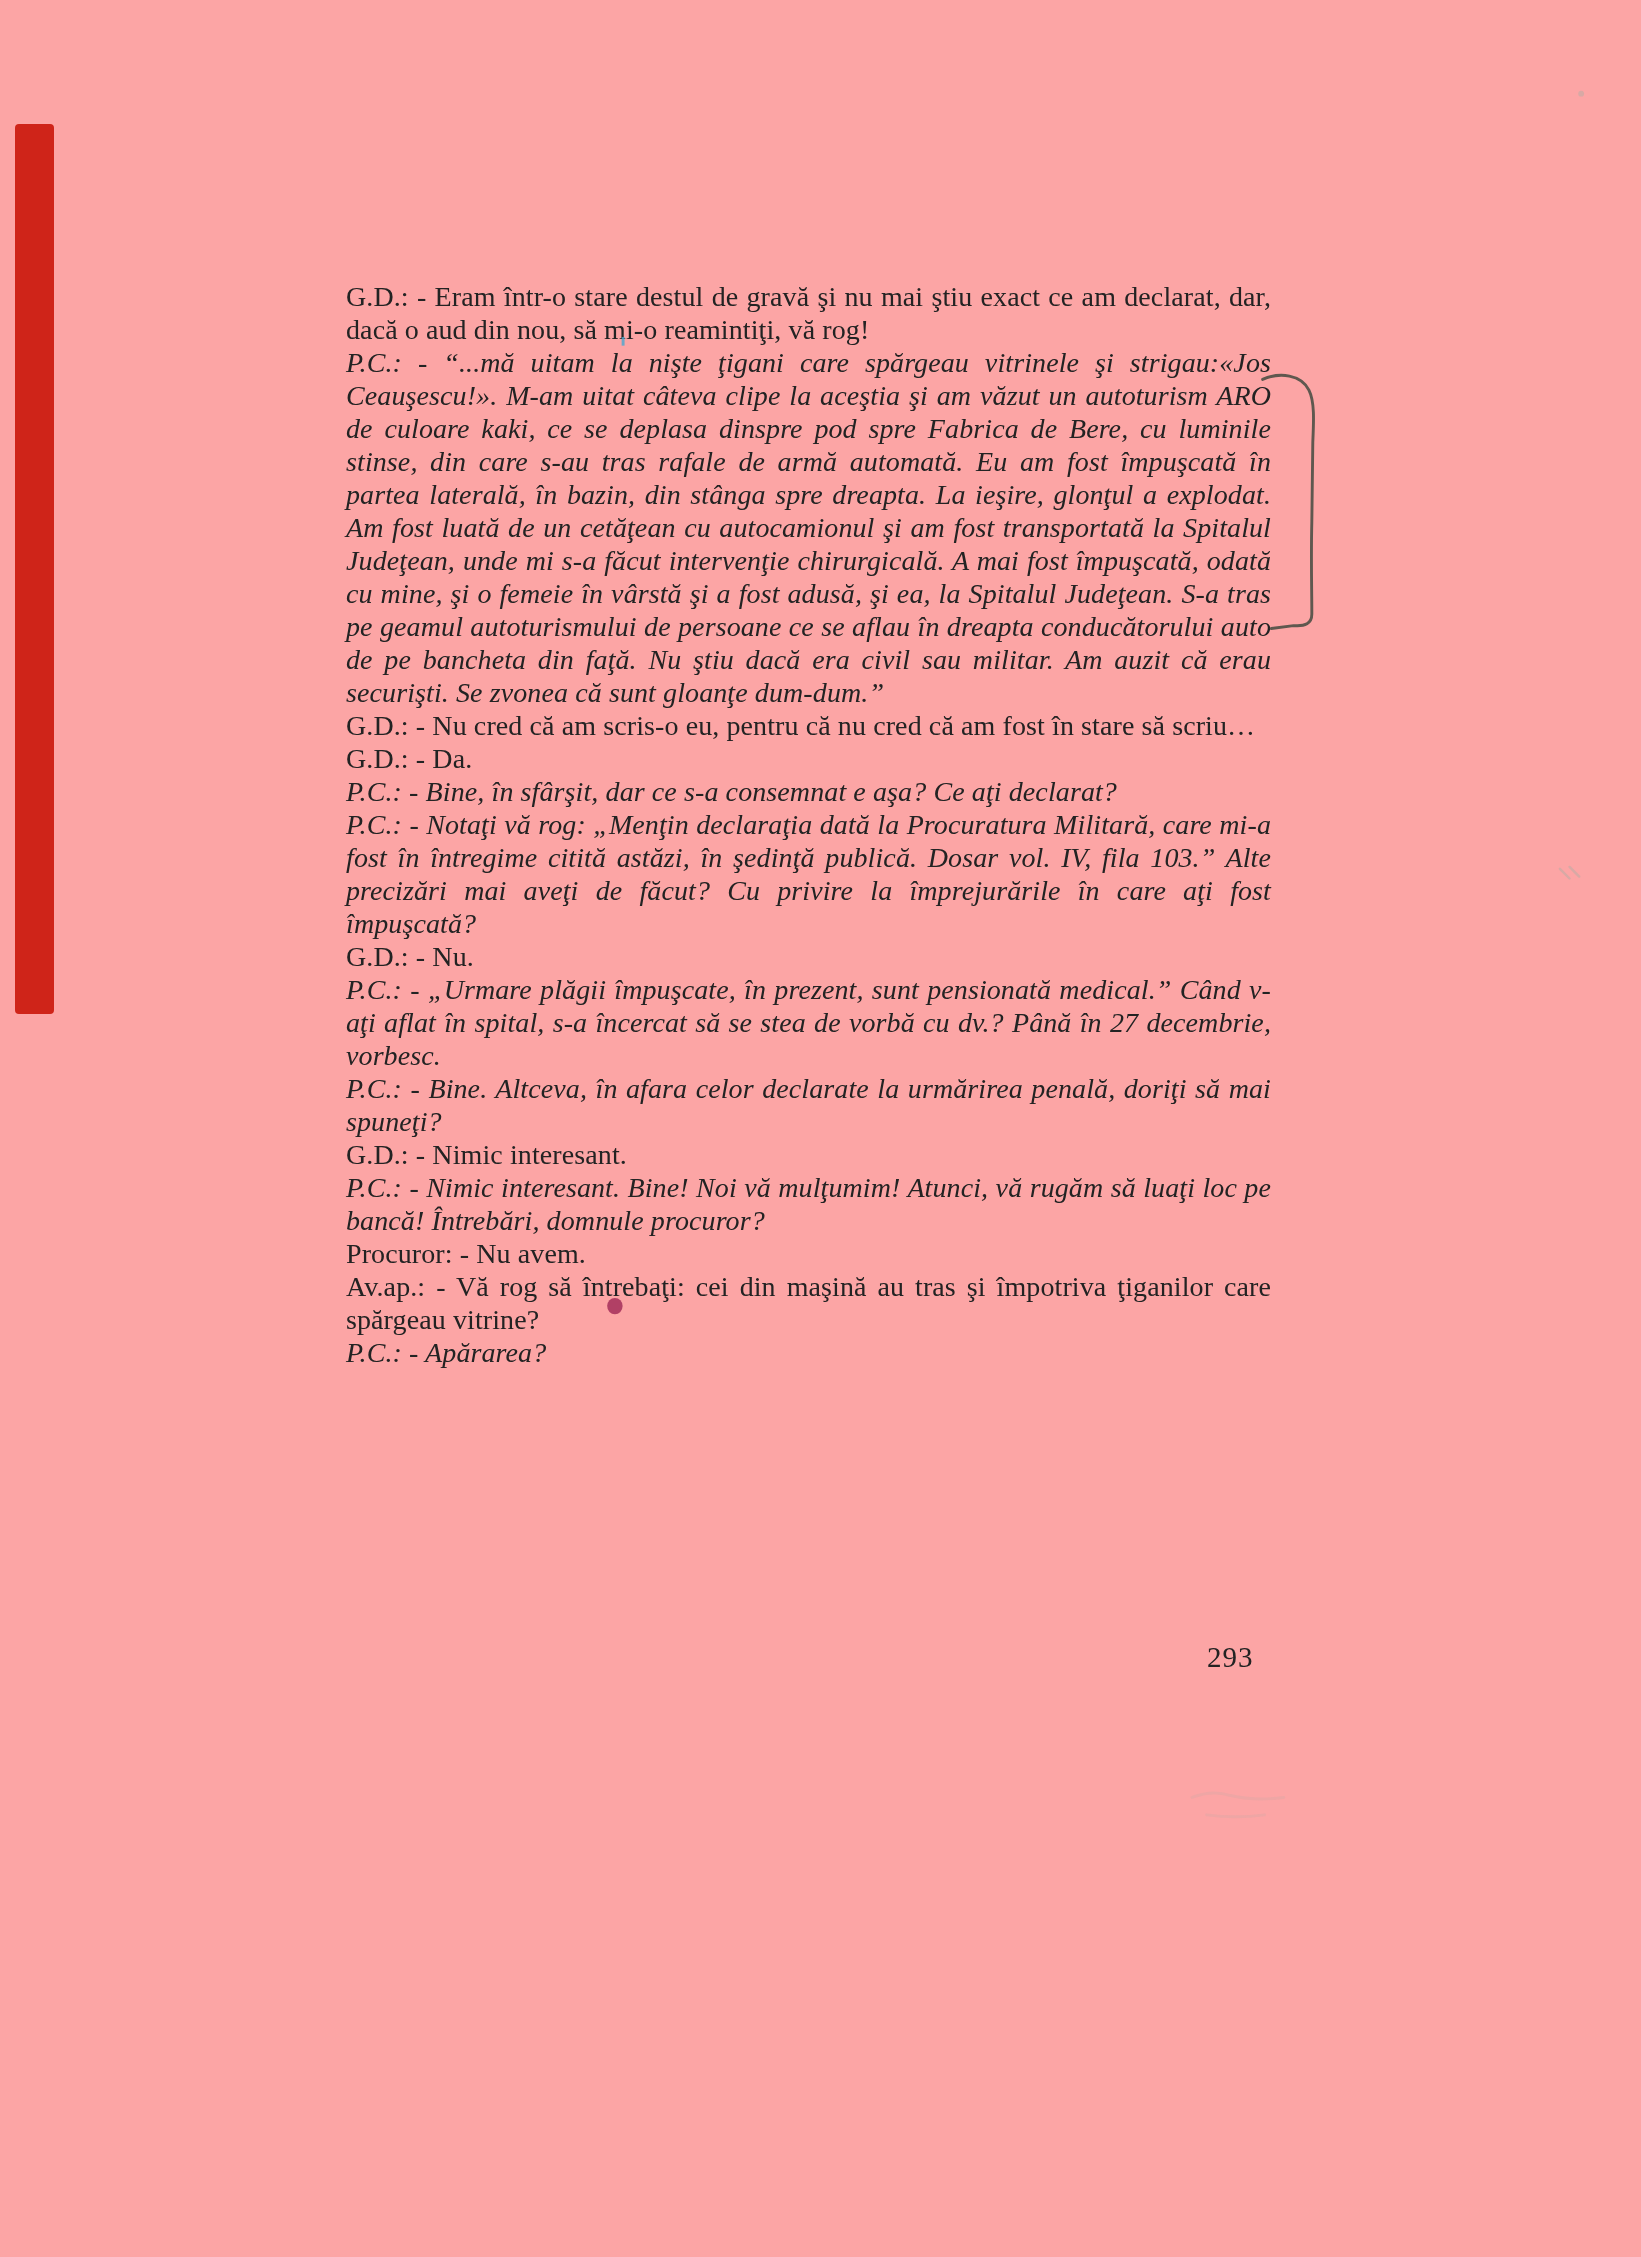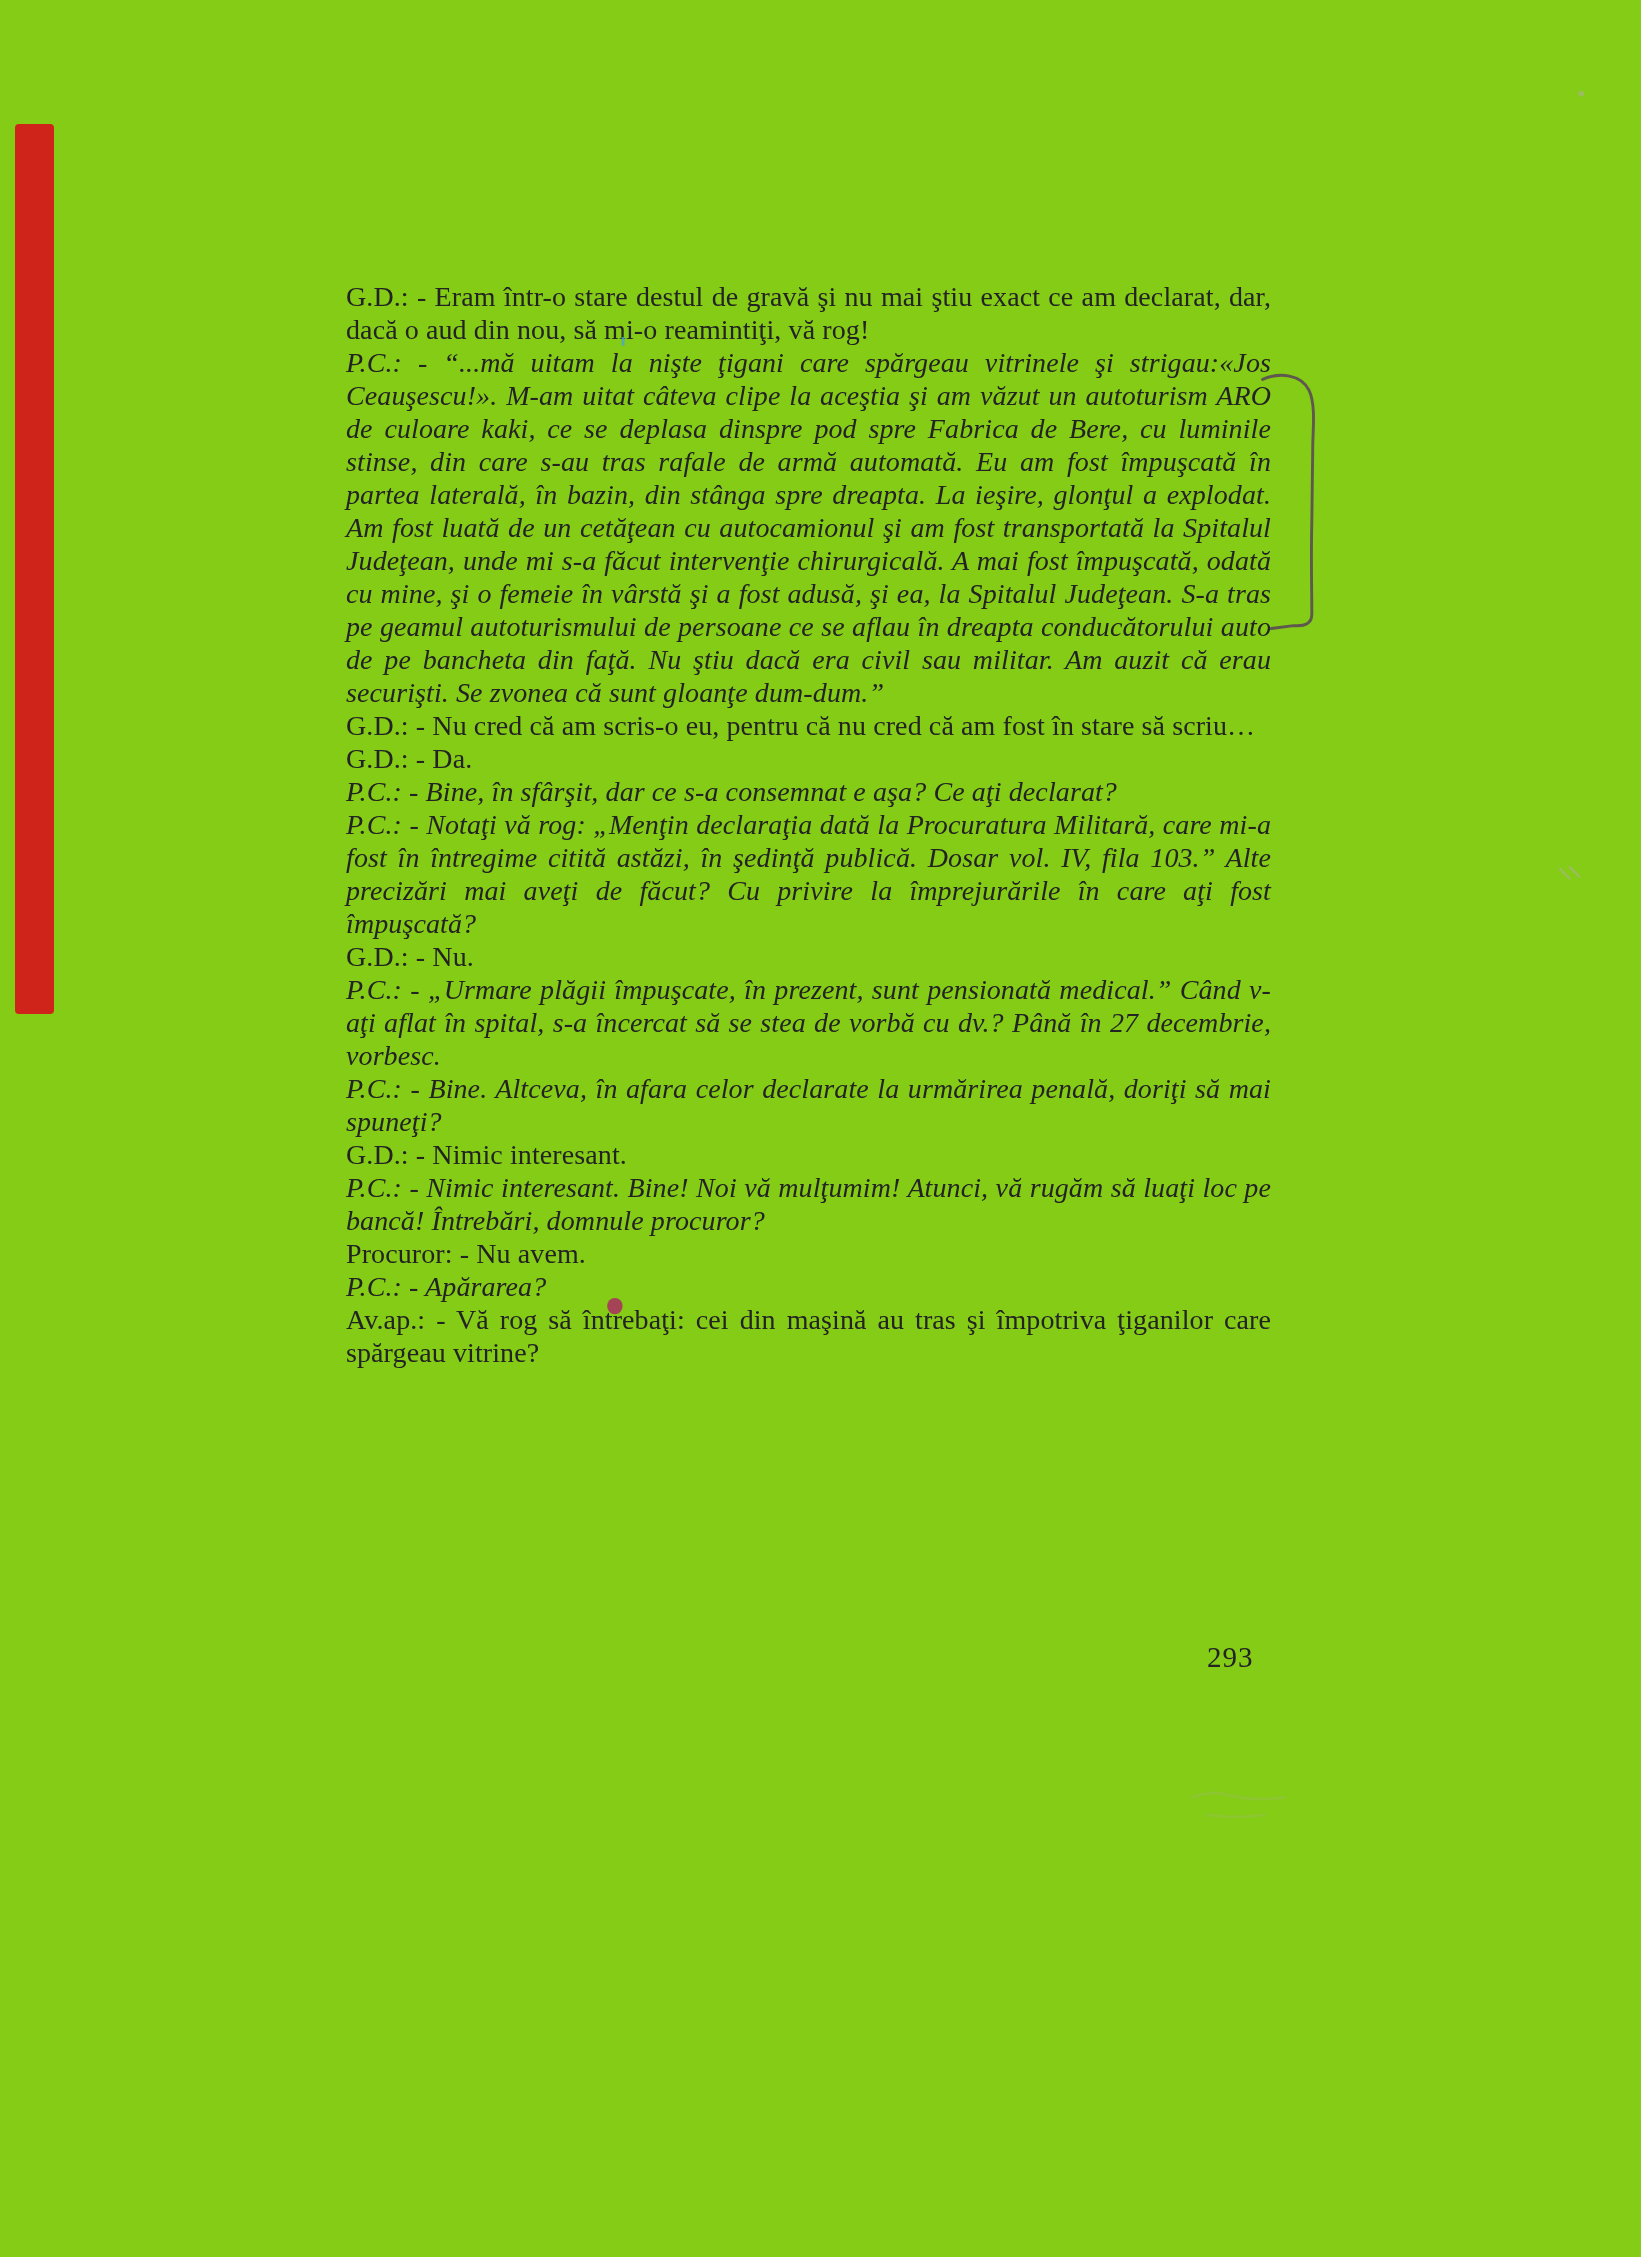--- a/index.html
+++ b/index.html
@@ -1,20 +1,20 @@
 <!DOCTYPE html>
 <html lang="ro" style="--red_strip: #cf2419; --ink: #5f584f; --magenta: #a8355e; --cyan: #49a8d0; --pencil: #b3aea6; --text: #232323;"><head>
 <meta charset="utf-8">
 <style>
   html,body{margin:0;padding:0;background:#e8e8e8;}
   .page{
     position:relative;
     width:1641px;height:2257px;
     margin:0 auto;
-    background:#84cc16;
+    background:#fca5a5;
     font-family:"Liberation Serif", serif;
     color:#232323;
     overflow:hidden;
   }
   
   .red-strip{
     position:absolute;
     left:15.4px;top:124px;
     width:39px;height:890px;
     background:var(--red_strip,#cf2419);
@@ -56,22 +56,22 @@
       <p class="turn">G.D.: - Nu cred că am scris-o eu, pentru că nu cred că am fost în stare să scriu…</p>
       <p class="turn">G.D.: - Da.</p>
       <p class="turn italic">P.C.: - Bine, în sfârşit, dar ce s-a consemnat e aşa? Ce aţi declarat?</p>
       <p class="turn italic">P.C.: - Notaţi vă rog: „Menţin declaraţia dată la Procuratura Militară, care mi-a fost în întregime citită astăzi, în şedinţă publică. Dosar vol. IV, fila 103.” Alte precizări mai aveţi de făcut? Cu privire la împrejurările în care aţi fost împuşcată?</p>
       <p class="turn">G.D.: - Nu.</p>
       <p class="turn italic">P.C.: - „Urmare plăgii împuşcate, în prezent, sunt pensionată medical.” Când v-aţi aflat în spital, s-a încercat să se stea de vorbă cu dv.? Până în 27 decembrie, vorbesc.</p>
       <p class="turn italic">P.C.: - Bine. Altceva, în afara celor declarate la urmărirea penală, doriţi să mai spuneţi?</p>
       <p class="turn">G.D.: - Nimic interesant.</p>
       <p class="turn italic">P.C.: - Nimic interesant. Bine! Noi vă mulţumim! Atunci, vă rugăm să luaţi loc pe bancă! Întrebări, domnule procuror?</p>
       <p class="turn">Procuror: - Nu avem.</p>
+      <p class="turn">Av.ap.: - Vă rog să întrebaţi: cei din maşină au tras şi împotriva ţiganilor care spărgeau vitrine?</p>
       <p class="turn italic">P.C.: - Apărarea?</p>
-      <p class="turn">Av.ap.: - Vă rog să întrebaţi: cei din maşină au tras şi împotriva ţiganilor care spărgeau vitrine?</p>
     </main>
 
   <svg class="annotations" viewBox="0 0 1700 2338" xmlns="http://www.w3.org/2000/svg">
 
     <path d="M 1308 393 C 1326 385, 1348 388, 1356 404 C 1362 416, 1361 436, 1360 458 L 1359 540 C 1358 580, 1359 610, 1359 636 C 1359 646, 1352 649, 1340 648 L 1317 651" style="fill:none;stroke:var(--ink,#5f584f);stroke-width:3;stroke-linecap:round"></path>
 
     <ellipse cx="637" cy="1353" rx="8" ry="8.5" style="fill:var(--magenta,#a8355e);opacity:0.9"></ellipse>
 
     <rect x="644" y="349" width="3" height="9" style="fill:var(--cyan,#49a8d0);opacity:0.8"></rect>
 

